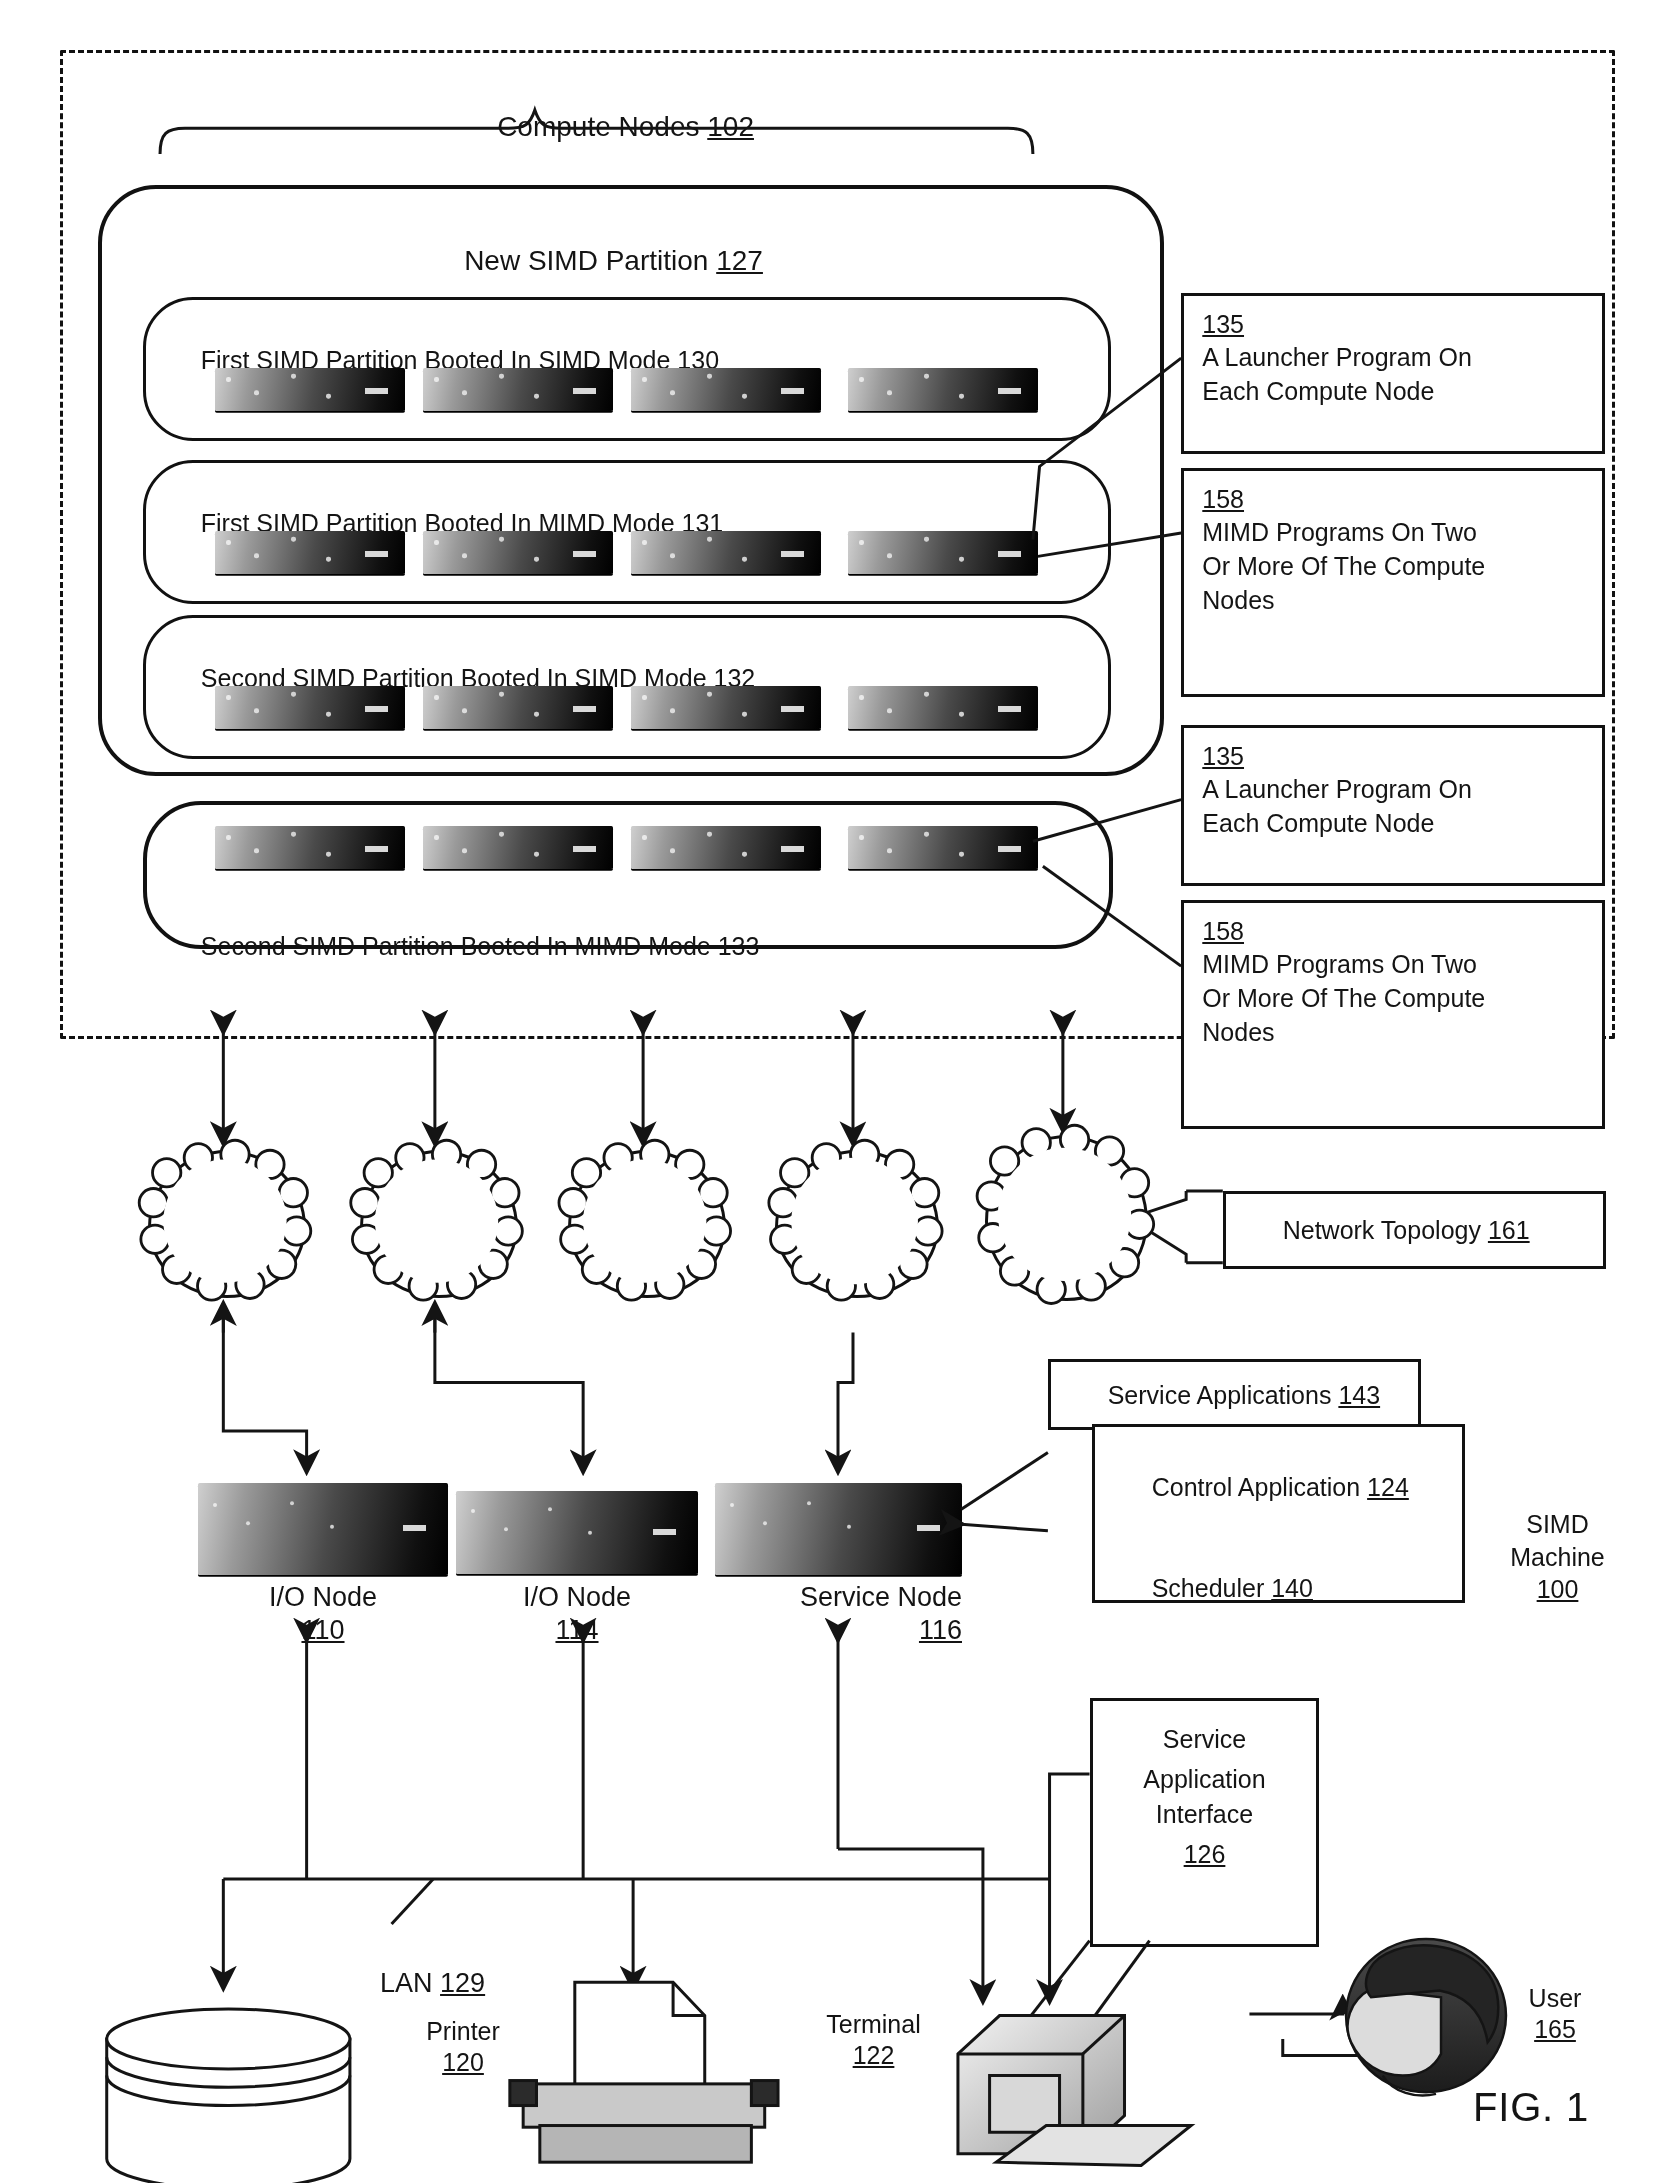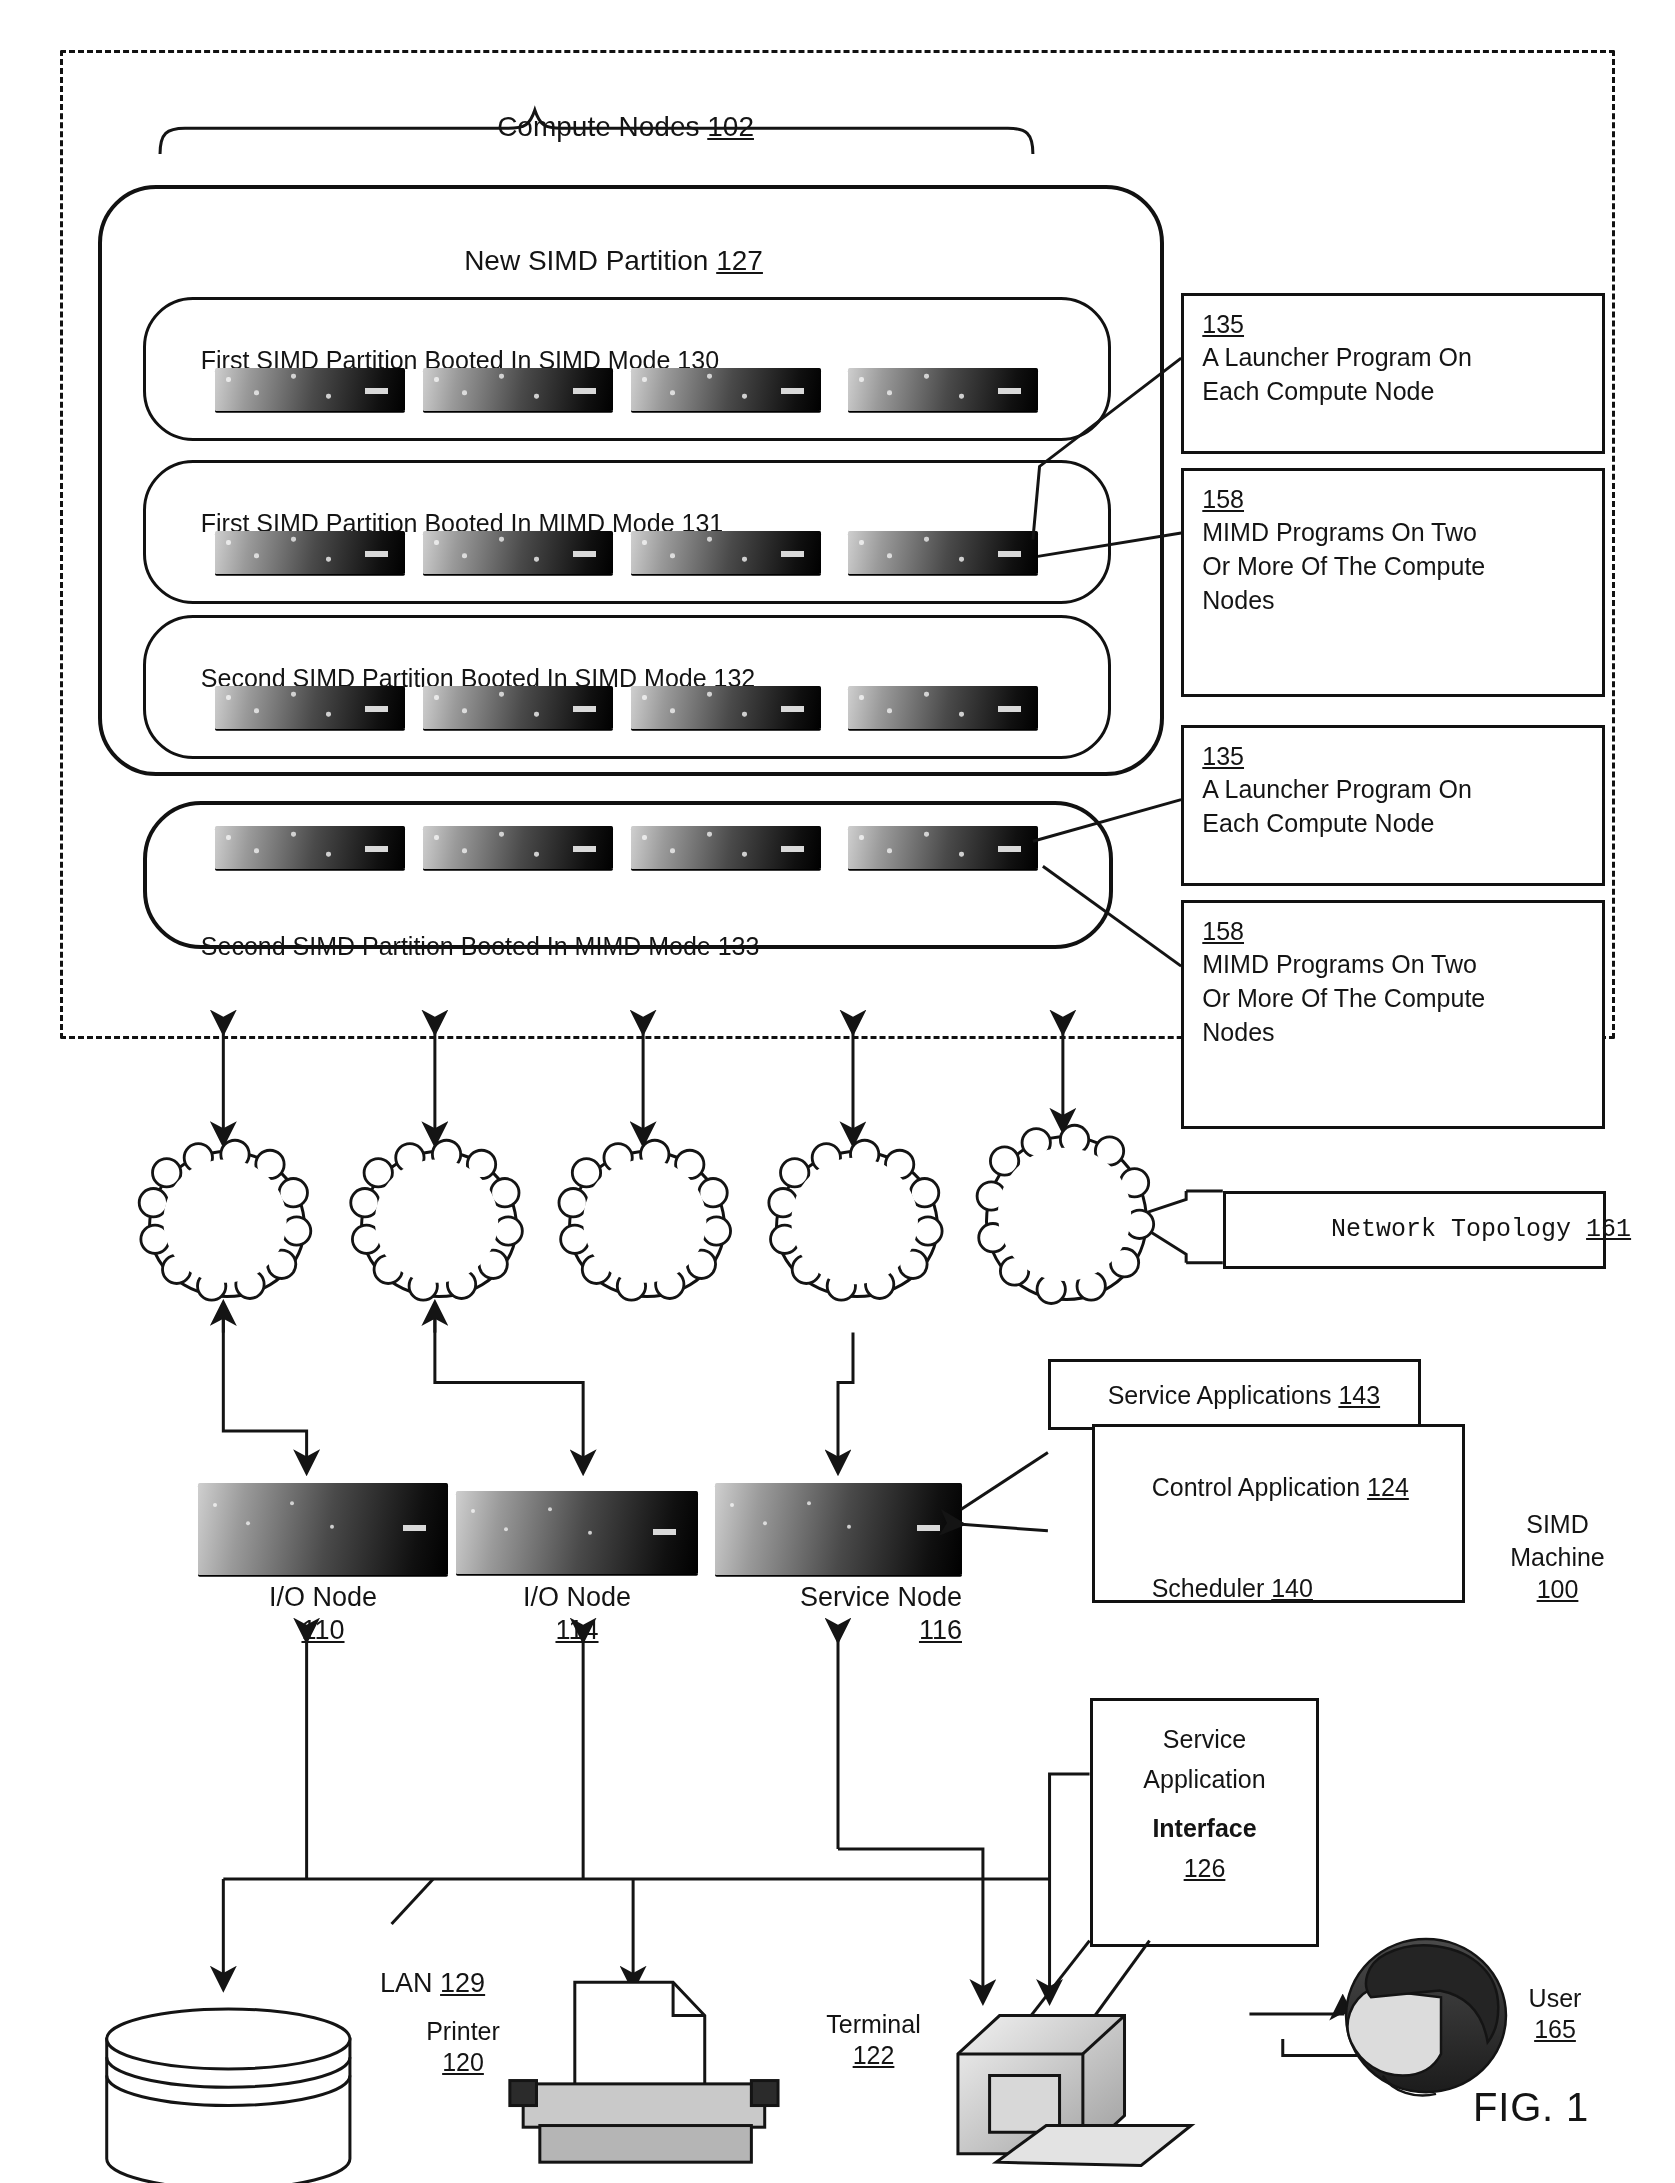--- a/index.html
+++ b/index.html
@@ -156,21 +156,21 @@
     <div class="c2">106</div>
   </div>
 
   <div class="abs cloud" style="left:985px;top:1135px;width:157px;height:160px;">
     <div class="c1">Point To</div>
     <div class="c1">Point</div>
     <div class="c2">108</div>
   </div>
 
   <div class="abs rect" style="left:1223px;top:1191px;width:377px;height:72px;display:flex;align-items:center;">
-    <div class="txt" style="margin-left:15px;font-family:Liberation Mono, monospace;">
+    <div class="txt" style="margin-left:15px;">
       <span>Network Topology</span>&nbsp;<span class="ref">161</span>
     </div>
   </div>
 
   <div class="abs rect" style="left:1048px;top:1359px;width:367px;height:65px;display:flex;align-items:center;">
     <div class="txt" style="margin-left:15px;">
       <span>Service Applications</span>&nbsp;<span class="ref">143</span>
     </div>
   </div>
 
@@ -203,21 +203,21 @@
     <span class="ref">100</span>
   </div>
 
   <div class="abs txt" style="left:350px;top:1931px;font-size:27px;">
     <span>LAN</span>&nbsp;<span class="ref">129</span>
   </div>
 
   <div class="abs rect" style="left:1090px;top:1698px;width:223px;height:243px;text-align:center;">
     <div class="txt" style="margin-top:21.7px;">Service</div>
     <div class="txt" style="margin-top:8.3px;">Application</div>
-    <div class="txt" style="margin-top:17px;font-weight:bold;">Interface</div>
+    <div class="txt" style="margin-top:3px;">Interface</div>
     <div class="txt ref" style="margin-top:8.3px;">126</div>
   </div>
 
   <div class="abs txt" style="left:117px;top:2039px;width:225px;text-align:center;white-space:normal;line-height:1.25;">
     <span>Data Storage</span><br><span class="ref">118</span>
   </div>
 
   <div class="abs txt" style="left:392px;top:2016px;width:142px;text-align:center;white-space:normal;line-height:1.25;">
     <span>Printer</span><br><span class="ref">120</span>
   </div>

